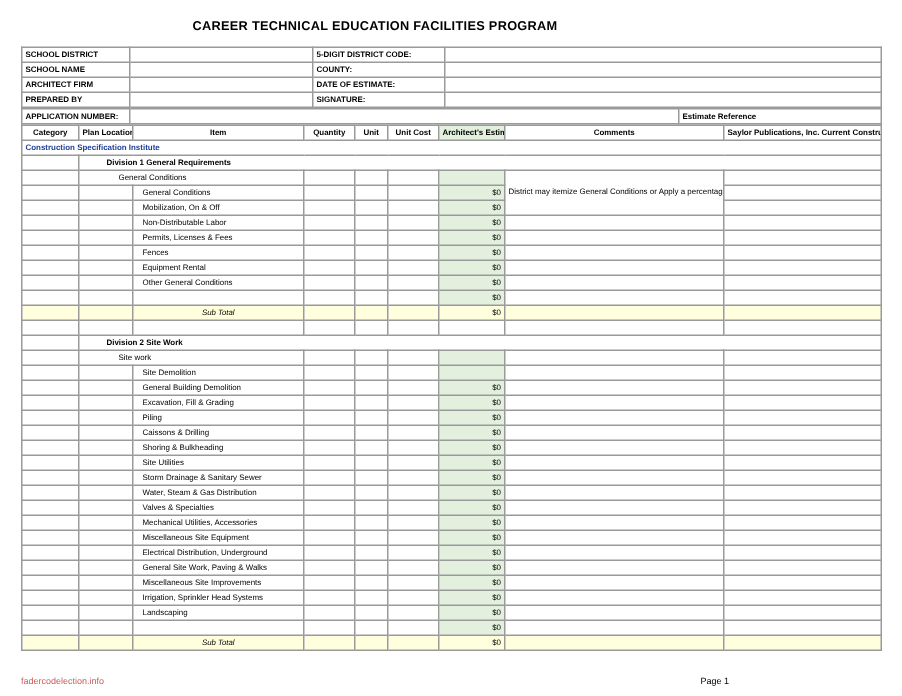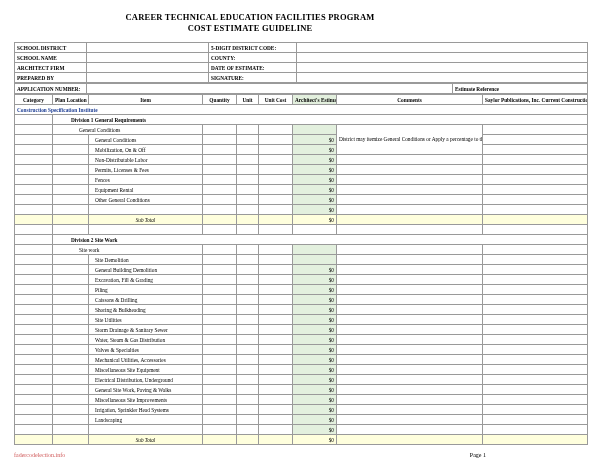--- a/index.html
+++ b/index.html
@@ -13,21 +13,20 @@
     font-family: "Liberation Sans", sans-serif;
     color: #000000;
     overflow: hidden;
   }
   .page {
     position: relative;
     width: 500px;
     height: 464px;
     box-sizing: border-box;
     padding: 12px 14px 0 14px;
-    font-family: Liberation Serif, serif;
   }
   .title-block {
     text-align: center;
     margin-bottom: 8px;
   }
   .title-line1 {
     font-size: 8.5px;
     font-weight: bold;
     letter-spacing: 0.2px;
     line-height: 11px;
@@ -155,21 +154,20 @@
   }
   .spacer-row td { height: 9px; }
 </style>
 </head>
 <body>
 
 <div class="page">
 
   <div class="title-block">
     <div class="title-line1">CAREER TECHNICAL EDUCATION FACILITIES PROGRAM</div>
-    <div class="title-line2">COST ESTIMATE GUIDELINE</div>
   </div>
 
   <table class="grid hdr">
     <colgroup>
       <col style="width:72px">
       <col style="width:122px">
       <col style="width:88px">
       <col style="width:291px">
     </colgroup>
     <tbody>

